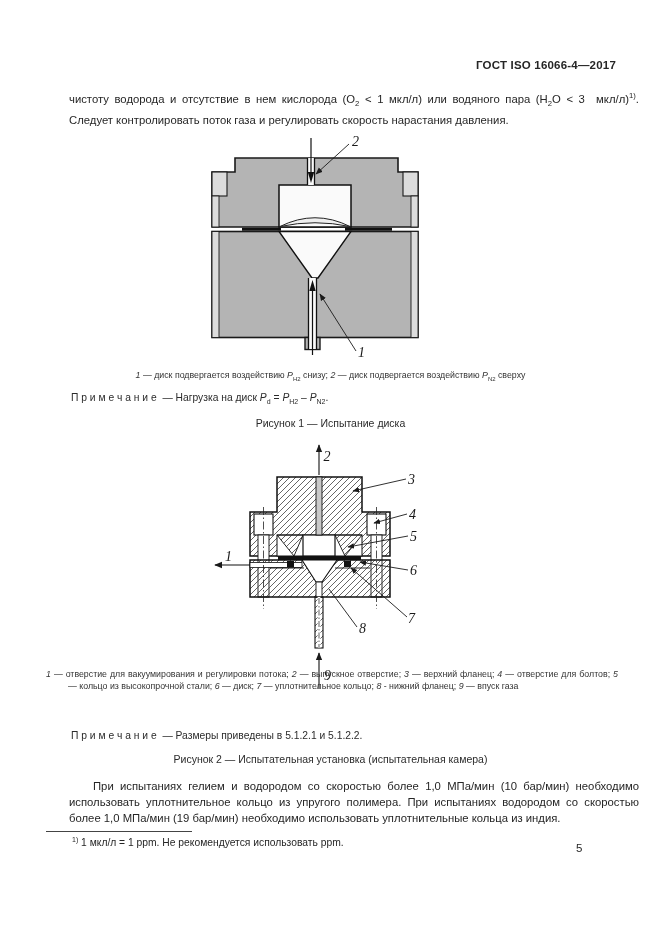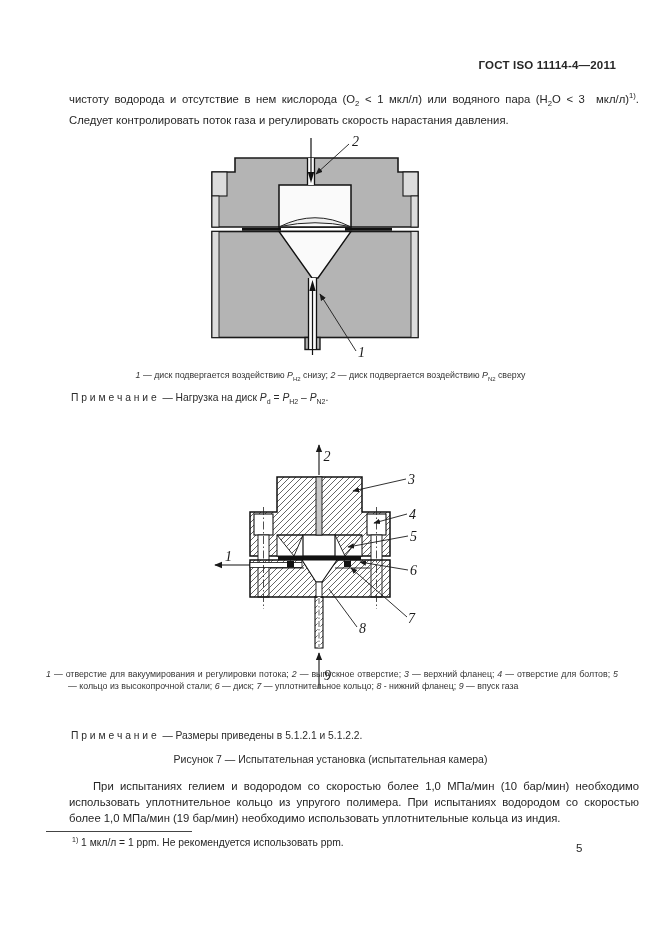--- a/index.html
+++ b/index.html
@@ -27,21 +27,21 @@
   .footrule{position:absolute;top:831px;left:46px;width:146px;border-top:1.4px solid #444;}
   .footnote{position:absolute;top:836px;left:46px;width:560px;font-size:10.3px;padding-left:26px;}
   .pagenum{position:absolute;top:842px;left:576px;font-size:11.5px;}
   svg text{font-family:"Liberation Serif",serif;font-style:italic;fill:#1a1a1a;}
 </style>
 </head>
 <body>
 
 <div class="page">
 
-  <div class="hdr">ГОСТ ISO 11114-4—2011</div>
+  <div class="hdr">ГОСТ ISO 16066-4—2017</div>
 
   <div class="para p1">чистоту водорода и отсутствие в нем кислорода (O<sub>2</sub> &lt; 1 мкл/л) или водяного пара (H<sub>2</sub>O &lt; 3&nbsp;&nbsp;мкл/л)<sup>1)</sup>. Следует контролировать поток газа и регулировать скорость нарастания давления.</div>
 
   <div class="figwrap" style="left:185px;top:130px;width:255px;height:235px;">
     <svg width="255" height="235" viewBox="0 0 255 235">
       <defs>
         <marker id="ar1" viewBox="0 0 10 10" refX="9" refY="5" markerWidth="8" markerHeight="8" orient="auto-start-reverse">
           <path d="M0,1 L10,5 L0,9 z" fill="#1a1a1a"></path>
         </marker>
       </defs>
@@ -80,20 +80,21 @@
       <line x1="164" y1="14" x2="131" y2="44" stroke="#1a1a1a" stroke-width="0.9" marker-end="url(#ar1)"></line>
       <text x="167" y="16" font-size="14">2</text>
 
       <line x1="171" y1="221" x2="135" y2="164" stroke="#1a1a1a" stroke-width="0.9" marker-end="url(#ar1)"></line>
       <text x="173" y="227" font-size="14">1</text>
     </svg>
   </div>
 
   <div class="smallcap cap1"><i>1</i> — диск подвергается воздействию <i>P</i><sub>H2</sub> снизу; <i>2</i> — диск подвергается воздействию <i>P</i><sub>N2</sub> сверху</div>
   <div class="note n1">П р и м е ч а н и е&nbsp;&nbsp;— Нагрузка на диск <i>P</i><sub>d</sub> = <i>P</i><sub>H2</sub> – <i>P</i><sub>N2</sub>.</div>
+  <div class="figtitle ft1">Рисунок 1 — Испытание диска</div>
 
   <div class="figwrap" style="left:180px;top:437px;width:260px;height:255px;">
     <svg width="260" height="255" viewBox="0 0 260 255">
       <defs>
         <pattern id="h2p" patternUnits="userSpaceOnUse" width="6" height="6">
           <path d="M-1,7 L7,-1 M-1,1 L1,-1 M5,7 L7,5" stroke="#4a4a4a" stroke-width="0.85" fill="none"></path>
         </pattern>
         <marker id="ar2" viewBox="0 0 10 10" refX="9" refY="5" markerWidth="7.5" markerHeight="7.5" orient="auto-start-reverse">
           <path d="M0,1 L10,5 L0,9 z" fill="#1a1a1a"></path>
         </marker>
@@ -149,21 +150,21 @@
       <text x="230" y="104" font-size="14">5</text>
       <text x="230" y="138" font-size="14">6</text>
       <text x="228" y="186" font-size="14">7</text>
       <text x="179" y="196" font-size="14">8</text>
       <text x="144" y="243" font-size="14">9</text>
     </svg>
   </div>
 
   <div class="legend"><i>1</i> — отверстие для вакуумирования и регулировки потока; <i>2</i> — выпускное отверстие; <i>3</i> — верхний фланец; <i>4</i> — отверстие для болтов; <i>5</i> — кольцо из высокопрочной стали; <i>6</i> — диск; <i>7</i> — уплотнительное кольцо; <i>8</i> - нижний фланец; <i>9</i> — впуск газа</div>
   <div class="note n2">П р и м е ч а н и е&nbsp;&nbsp;— Размеры приведены в 5.1.2.1 и 5.1.2.2.</div>
-  <div class="figtitle ft2">Рисунок 7 — Испытательная установка (испытательная камера)</div>
+  <div class="figtitle ft2">Рисунок 2 — Испытательная установка (испытательная камера)</div>
 
   <div class="para p2">При испытаниях гелием и водородом со скоростью более 1,0 МПа/мин (10 бар/мин) необходимо использовать уплотнительное кольцо из упругого полимера. При испытаниях водородом со скоростью более 1,0 МПа/мин (19 бар/мин) необходимо использовать уплотнительные кольца из индия.</div>
 
   <div class="footrule"></div>
   <div class="footnote"><sup>1)</sup>&nbsp;1 мкл/л = 1 ppm. Не рекомендуется использовать ppm.</div>
 
   <div class="pagenum">5</div>
 
 </div>
 

